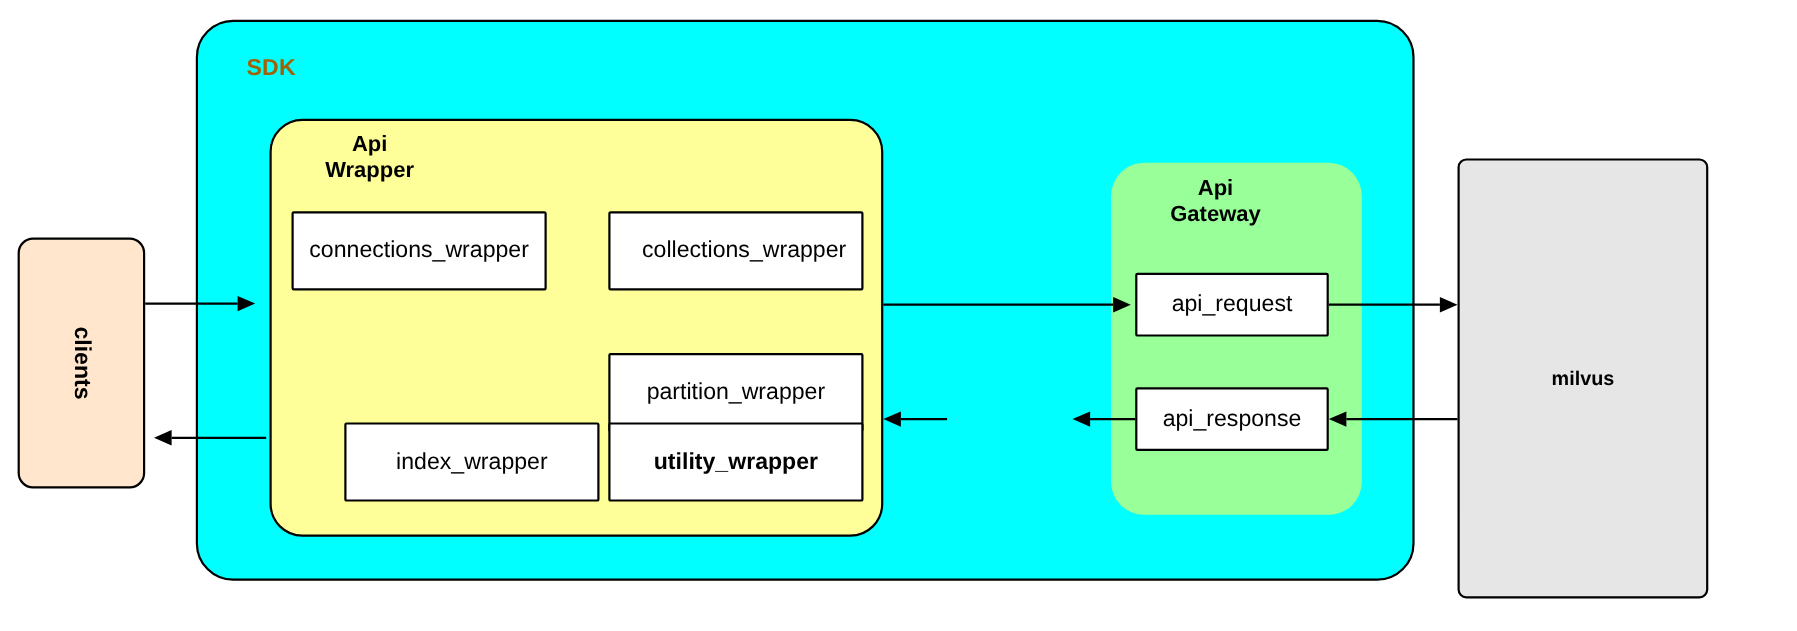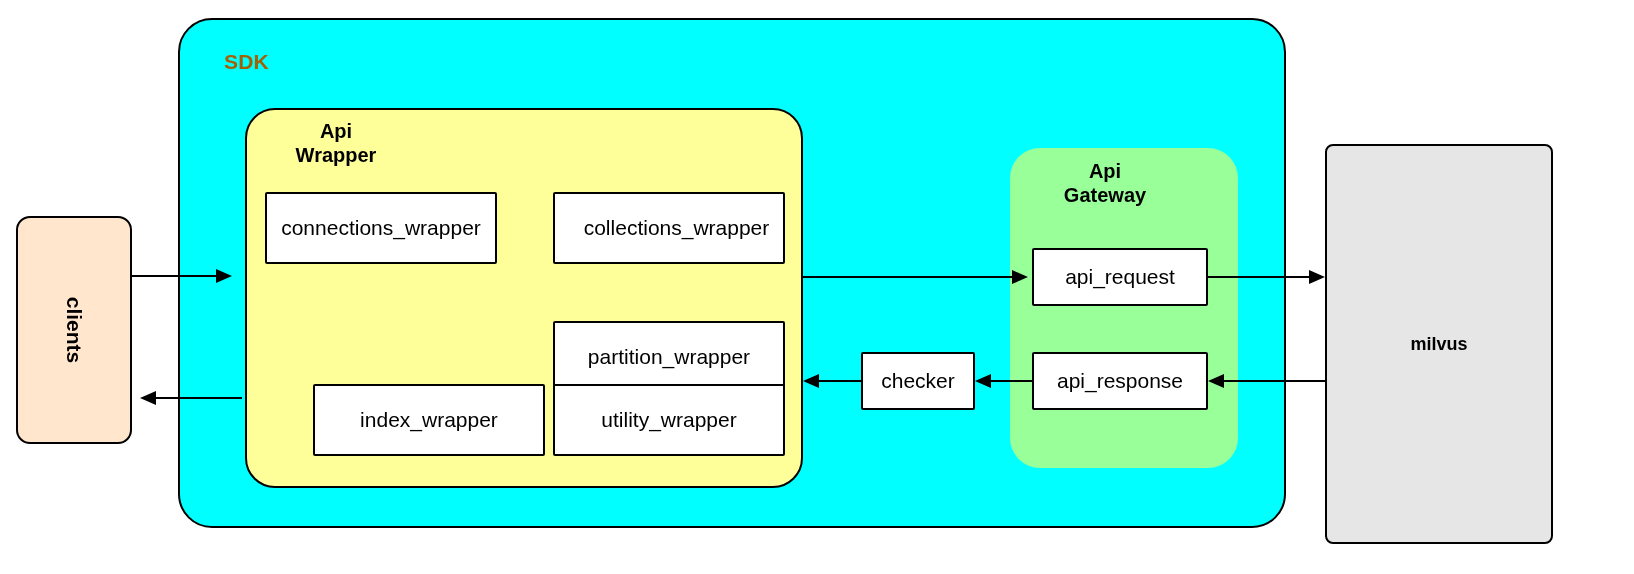--- a/index.html
+++ b/index.html
@@ -95,21 +95,21 @@
     font-size: 21px;
     color: #000000;
     text-align: center;
   }
   
   #node-connections_wrapper { left: 265px; top: 192px; width: 232px; height: 72px; }
   #node-collections_wrapper { left: 553px; top: 192px; width: 232px; height: 72px; padding-left: 15px; }
   #node-schema_wrapper      { left: 265px; top: 288px; width: 232px; height: 72px; }
   #node-partition_wrapper   { left: 553px; top: 288px; width: 232px; height: 72px; margin-top: 33px; }
   #node-index_wrapper       { left: 265px; top: 384px; width: 232px; height: 72px; margin-left: 48px; }
-  #node-utility_wrapper     { left: 553px; top: 384px; width: 232px; height: 72px; }
+  #node-utility_wrapper     { left: 553px; top: 384px; width: 232px; height: 72px; font-weight: bold; }
   
   #node-api_request  { left: 1032px; top: 248px; width: 176px; height: 58px; }
   #node-api_response { left: 1032px; top: 352px; width: 176px; height: 58px; }
   
   #node-checker { left: 861px; top: 352px; width: 114px; height: 58px; }
   
   #box-clients {
     left: 16px;
     top: 216px;
     width: 116px;
@@ -176,21 +176,20 @@
 
   <div class="node" id="node-connections_wrapper">connections_wrapper</div>
   <div class="node" id="node-collections_wrapper">collections_wrapper</div>
   <div class="node" id="node-partition_wrapper">partition_wrapper</div>
   <div class="node" id="node-index_wrapper">index_wrapper</div>
   <div class="node" id="node-utility_wrapper">utility_wrapper</div>
 
   <div class="node" id="node-api_response">api_response</div>
   <div class="node" id="node-api_request">api_request</div>
 
-  <div class="node" id="node-checker">checker</div>
 
   <div class="box" id="box-clients">
     <span id="clients-label">clients</span>
   </div>
 
   <div class="box" id="box-milvus">milvus</div>
 
   <svg class="edge" style="left:132px; top:266px;" width="104" height="22">
     <line x1="0" y1="10" x2="84" y2="10"></line>
     <polygon points="84,3 100,10 84,17"></polygon>

